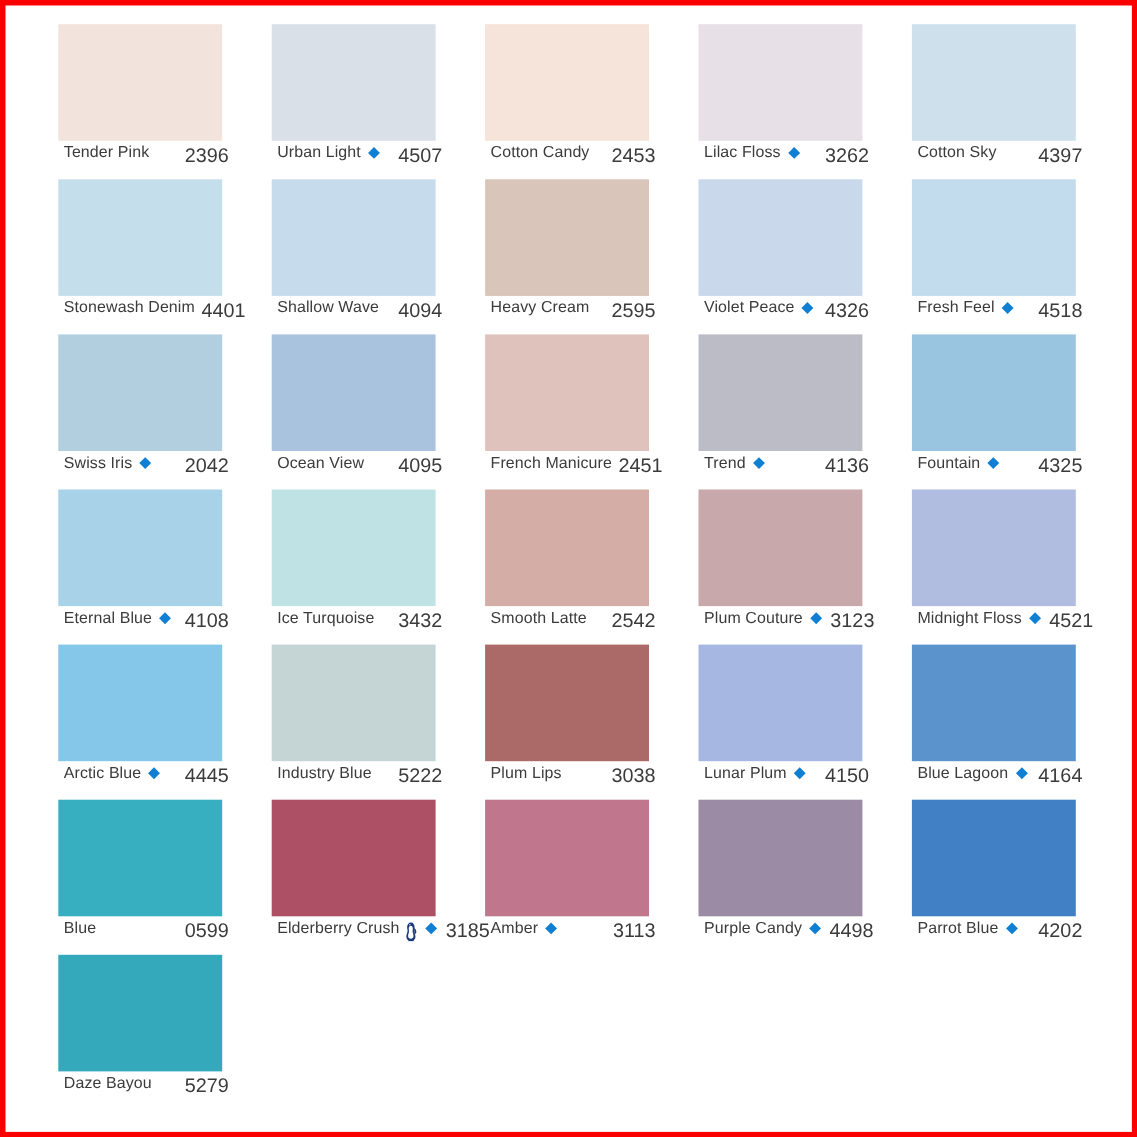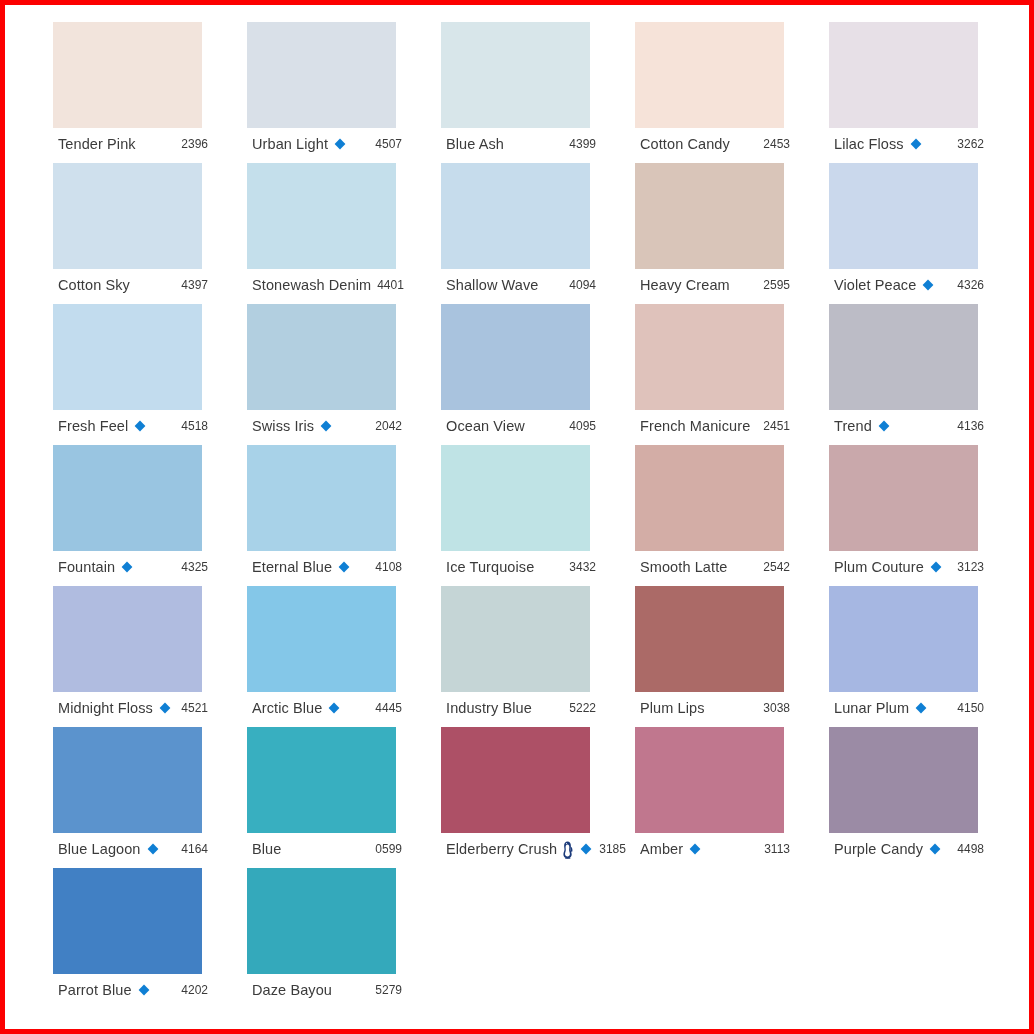--- a/index.html
+++ b/index.html
@@ -40,21 +40,21 @@
     height: 106px;
     display: block;
   }
   .caption {
     position: absolute;
     left: 5px;
     top: 110px;
     width: 150px;
     height: 24px;
     display: flex;
-    align-items: center;
+    align-items: flex-start;
     white-space: nowrap;
   }
   .cap-name {
     font-size: 14.5px;
     color: #3b3b3b;
     letter-spacing: 0.1px;
     line-height: 1;
   }
   .diamond-icon {
     display: inline-block;
@@ -70,21 +70,21 @@
     width: 13px;
     min-width: 13px;
     height: 18px;
     margin-left: 4px;
     position: relative;
     top: 1px;
   }
   .penguin-icon svg { display: block; }
   .cap-code {
     margin-left: auto;
-    font-size: 12px;
+    font-size: 18px;
     color: #3b3b3b;
     line-height: 1;
     padding-left: 6px;
   }
   .spacer-flex { flex: 1 1 auto; }
 </style>
 </head>
 <body>
 
 <div class="page">
@@ -101,28 +101,20 @@
         <div class="chip" style="background: rgb(217, 224, 232);"></div>
         <div class="caption">
           <span class="cap-name">Urban Light</span>
           <span class="diamond-icon">
             <svg viewBox="0 0 14 14" width="14" height="14" aria-hidden="true">
               <path d="M7 1.6 12.4 7 7 12.4 1.6 7z" fill="#0f7fd4"></path>
             </svg>
           </span>
           <span class="spacer-flex"></span>
           <span class="cap-code">4507</span>
-        </div>
-      </div>
-      <div class="swatch-cell">
-        <div class="chip" style="background: rgb(216, 230, 234);"></div>
-        <div class="caption">
-          <span class="cap-name">Blue Ash</span>
-          <span class="spacer-flex"></span>
-          <span class="cap-code">4399</span>
         </div>
       </div>
       <div class="swatch-cell">
         <div class="chip" style="background: rgb(246, 227, 217);"></div>
         <div class="caption">
           <span class="cap-name">Cotton Candy</span>
           <span class="spacer-flex"></span>
           <span class="cap-code">2453</span>
         </div>
       </div>

